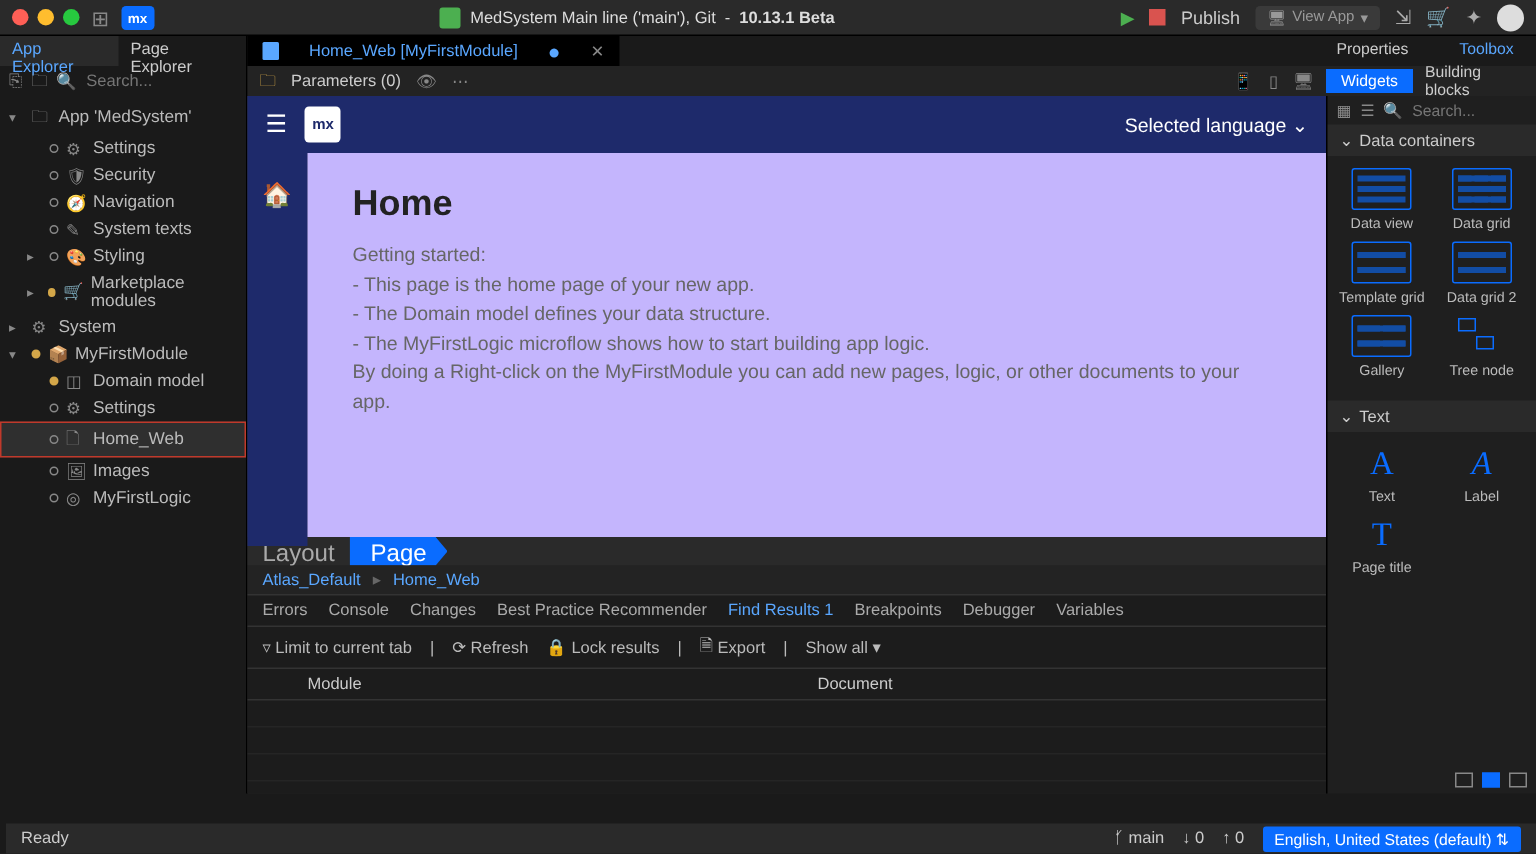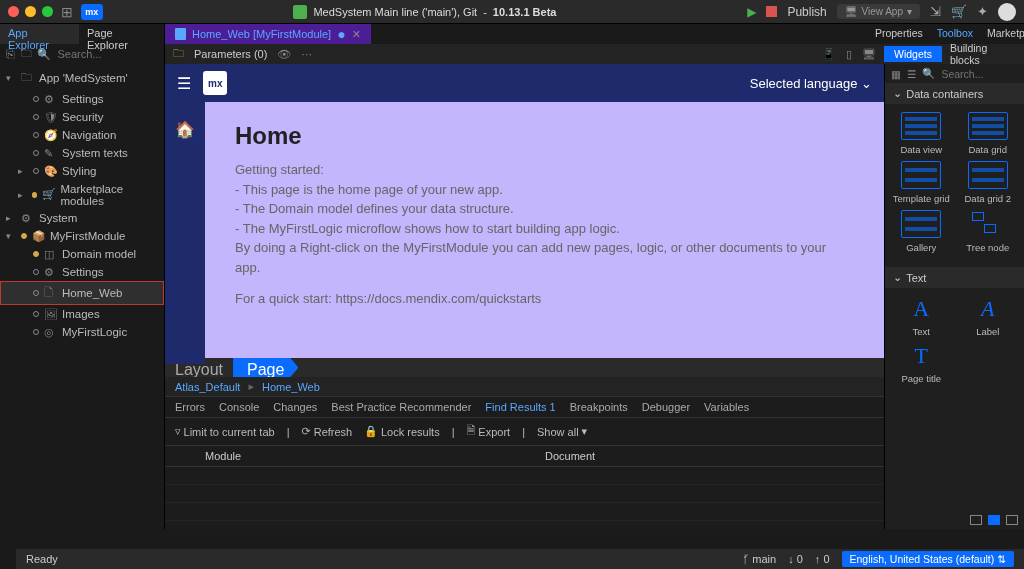--- a/index.html
+++ b/index.html
@@ -22,25 +22,25 @@
 .view-app-btn { background: #3a3a3a; color: #999; padding: 2px 8px; border-radius: 3px; font-size: 10px; display: flex; align-items: center; gap: 4px; }
 .title-ico { color: #aaa; font-size: 13px; }
 .avatar { width: 18px; height: 18px; border-radius: 50%; background: #ddd; }
 
 
 .tabs-row { height: 20px; display: flex; align-items: stretch; background: #1a1a1a; font-size: 11px; }
 .left-tabs { width: 165px; display: flex; border-right: 1px solid #000; }
 .left-tabs span { padding: 3px 8px; color: #ccc; }
 .left-tabs span.active { background: #2a2a2a; color: #5aa7ff; }
 .center-tabs { flex: 1; display: flex; }
-.editor-tab { background: #4c1d95; padding: 3px 10px; display: flex; align-items: center; gap: 6px; color: #5aa7ff; }
+.editor-tab { background: #000000; padding: 3px 10px; display: flex; align-items: center; gap: 20px; color: #5aa7ff; }
 .editor-tab .dirty { color: #5aa7ff; font-size: 14px; line-height: 0; }
 .editor-tab .close-x { color: #888; font-size: 11px; }
 .page-ico { width: 11px; height: 12px; background: #5aa7ff; border-radius: 1px; display: inline-block; }
-.right-tabs { width: 140px; display: flex; justify-content: center; }
+.right-tabs { width: 140px; display: flex; justify-content: flex-start; gap: 20px; }
 .right-tabs span { padding: 3px 7px; color: #ccc; font-size: 10.5px; }
 .right-tabs span.active { color: #5aa7ff; }
 
 
 .toolbar-row { height: 20px; display: flex; font-size: 11px; }
 .left-tool { width: 165px; display: flex; align-items: center; gap: 6px; padding: 0 6px; border-right: 1px solid #000; }
 .left-tool .ico { color: #888; font-size: 11px; }
 .center-tool { flex: 1; display: flex; align-items: center; gap: 10px; padding: 0 8px; background: #232323; }
 .folder-ico { color: #d4a749; }
 .right-tool { width: 140px; display: flex; align-items: center; background: #232323; }
@@ -106,21 +106,21 @@
 .widget-icon .row { height: 4px; background: #0a6cff; opacity: 0.6; }
 .widget-icon.grid .row { display: flex; gap: 2px; }
 .widget-icon.grid .row span { flex: 1; background: #0a6cff; height: 4px; }
 .widget-icon.single-col .row { width: 100%; }
 .treenode-icon { width: 40px; height: 28px; position: relative; }
 .treenode-icon::before { content: ''; position: absolute; left: 4px; top: 2px; width: 10px; height: 7px; border: 1px solid #0a6cff; }
 .treenode-icon::after { content: ''; position: absolute; left: 16px; top: 14px; width: 10px; height: 7px; border: 1px solid #0a6cff; }
 .text-icon { font-family: serif; font-size: 22px; color: #0a6cff; }
 
 
-.status-bar { height: 20px; background: #2a2a2a; display: flex; align-items: center; justify-content: space-between; padding: 0 10px; font-size: 11px; position: absolute; bottom: 0; left: 16px; right: 0; }
+.status-bar { height: 20px; background: #2a2a2a; display: flex; align-items: center; justify-content: space-between; padding: 0 10px; font-size: 11px; position: absolute; bottom: 0; left: 4px; right: 0; }
 .status-right { display: flex; gap: 12px; align-items: center; }
 .lang-dropdown { background: #0a6cff; color: #fff; padding: 2px 8px; border-radius: 2px; font-size: 10.5px; }
 .sq-ico { width: 12px; height: 10px; border: 1px solid #888; display: inline-block; }
 </style>
 </head>
 <body>
 
 <div class="titlebar">
   <div class="traffic-lights">
     <span class="tl-close"></span>
@@ -295,21 +295,20 @@
       <div class="canvas-sidebar-icon">
         <span class="house-ico">🏠</span>
       </div>
       <div class="page-content">
         <h1>Home</h1>
         <p>Getting started:</p>
         <p>- This page is the home page of your new app.</p>
         <p>- The Domain model defines your data structure.</p>
         <p>- The MyFirstLogic microflow shows how to start building app logic.</p>
         <p>By doing a Right-click on the MyFirstModule you can add new pages, logic, or other documents to your app.</p>
-        <p class="para-gap">For a quick start: https://docs.mendix.com/quickstarts</p>
       </div>
     </div>
     <div class="breadcrumb-bar">
       <span class="bc-layout">Layout</span>
       <span class="bc-page">Page</span>
     </div>
     <div class="breadcrumb-path">
       <span>Atlas_Default</span>
       <span class="sep">▸</span>
       <span>Home_Web</span>

